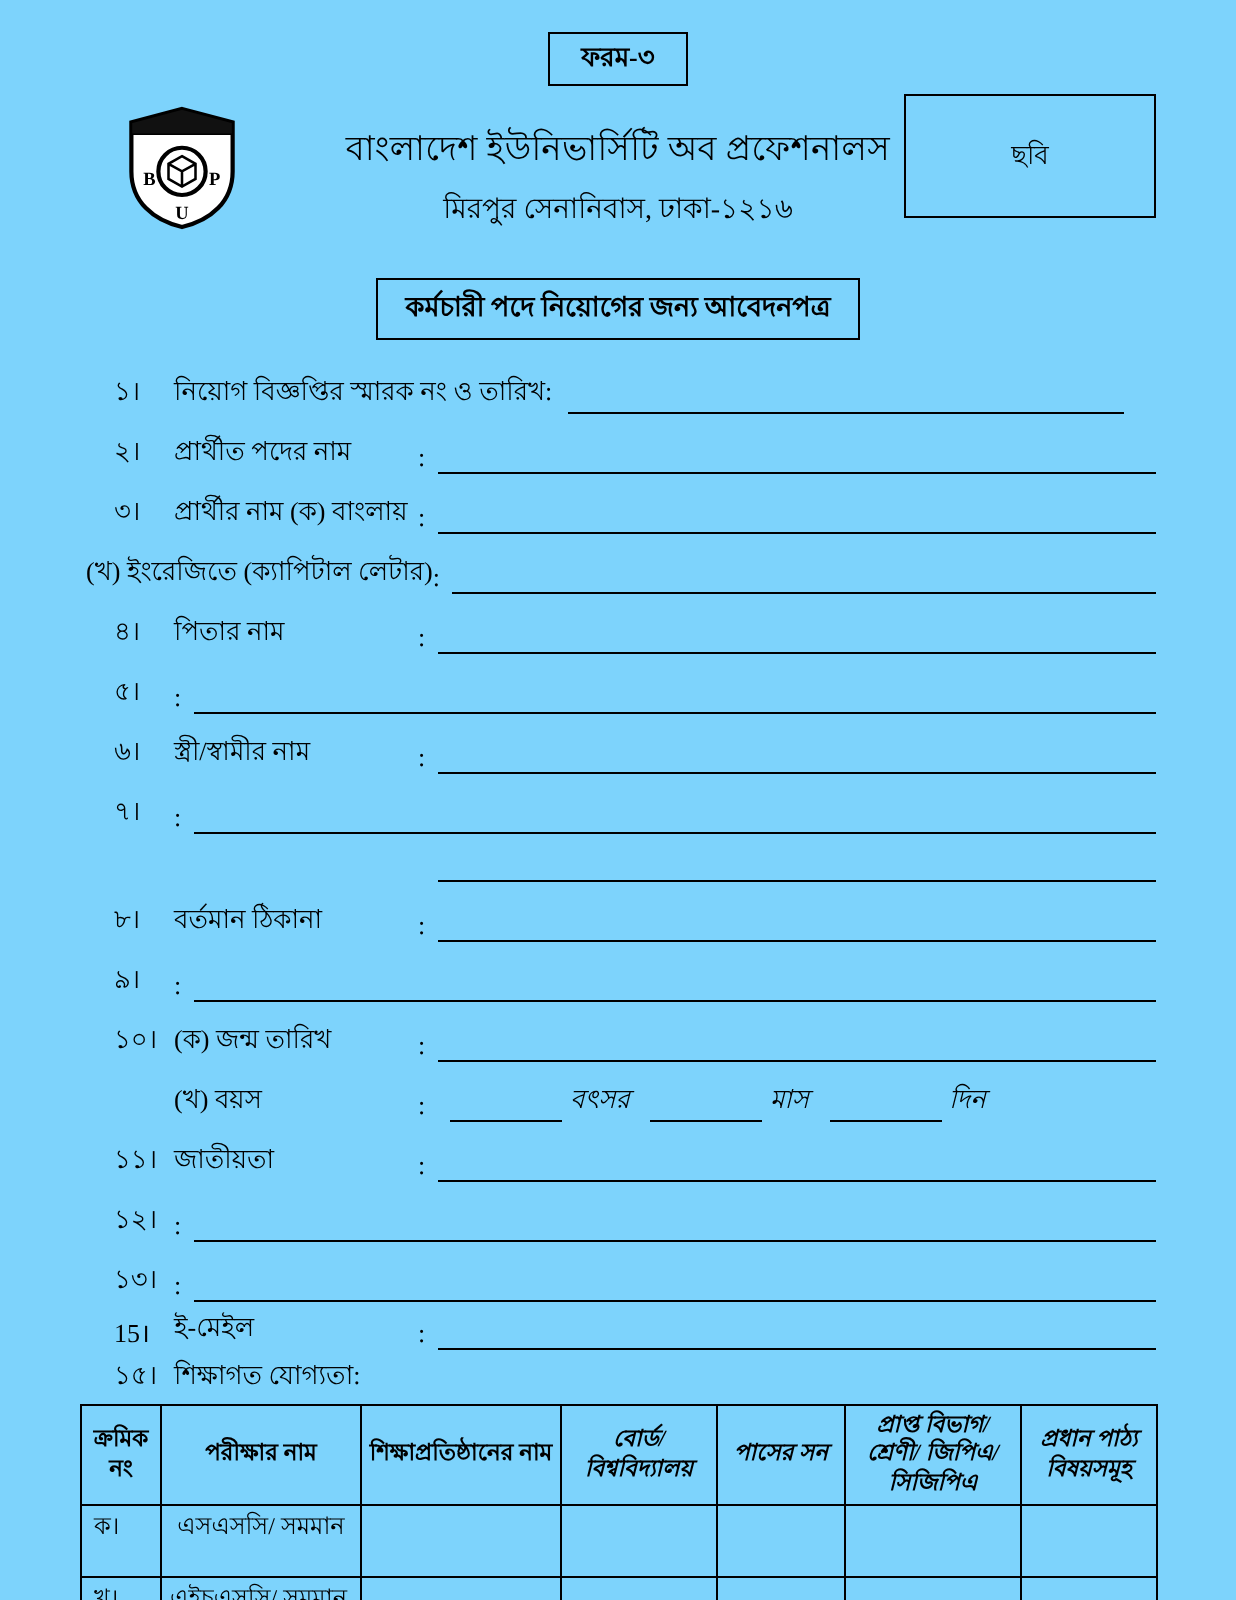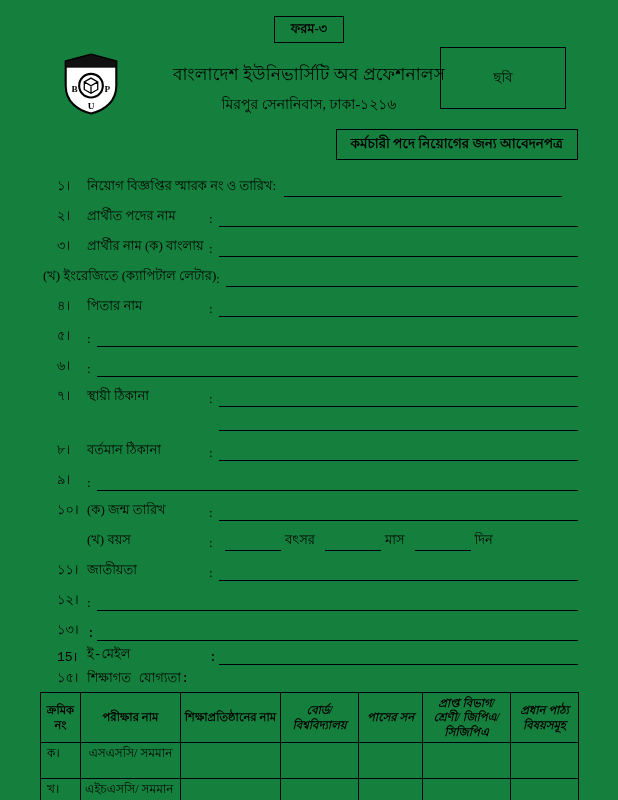--- a/index.html
+++ b/index.html
@@ -2,21 +2,21 @@
 <html><head>
 <meta charset="utf-8">
 <style>
   * { margin: 0; padding: 0; box-sizing: border-box; }
   html, body { background: #e8e8e8; }
   body { font-family: "Liberation Serif", serif; color: #000; }
   .page {
     position: relative;
     width: 618px; height: 800px;
     margin: 0 auto;
-    background: #15803d;
+    background: #7dd3fc;
     padding: 16px 40px 0 40px;
     overflow: hidden;
   }
 
   
   .form-tag {
     width: fit-content;
     margin: 0 auto;
     border: 1px solid #000;
     padding: 2px 16px;
@@ -24,49 +24,49 @@
     font-size: 13px;
   }
 
   
   .header { position: relative; margin-top: 10px; height: 76px; }
   .logo { position: absolute; left: 24px; top: 0; }
   .head-text { text-align: center; padding-top: 8px; }
   .uni-title { font-size: 17px; font-weight: normal; letter-spacing: .2px; }
   .uni-sub { font-size: 14px; margin-top: 4px; }
   .photo-box {
-    position: absolute; right: 12px; top: -6px;
+    position: absolute; right: 0; top: -6px;
     width: 126px; height: 62px;
     border: 1px solid #000;
     display: flex; align-items: center; justify-content: center;
     font-size: 13px;
   }
 
-  .form-title-wrap { text-align: right; }
+  .form-title-wrap { text-align: center; margin-top: 10px; }
   .form-title {
     display: inline-block;
     border: 1px solid #000;
     padding: 3px 14px;
     font-size: 13.5px;
     font-weight: bold;
   }
 
   
   .fields { margin-top: 16px; padding-left: 17px; font-size: 13px; }
   .frow { display: flex; align-items: flex-end; margin-bottom: 9px; min-height: 15px; }
-  .frow.tight { margin-bottom: 3px; font-family: Liberation Mono, monospace; }
+  .frow.tight { margin-bottom: 3px; }
   .fnum { flex: 0 0 30px; white-space: nowrap; }
   .flabel { flex: 0 0 122px; white-space: nowrap; }
   .fcolon { flex: 0 0 10px; }
   .fline { flex: 1 1 auto; border-bottom: 1px solid #000; height: 14px; }
   .r-wide .flabel { flex: 0 0 auto; padding-right: 8px; }
   .r-wide .fline { margin-right: 16px; }
   .r-eng .flabel { flex: 0 0 166px; margin-left: -14px; }
   .seg-line { flex: 0 0 56px; border-bottom: 1px solid #000; height: 14px; margin-left: 6px; }
-  .seg-word { flex: 0 0 auto; padding: 0 4px; white-space: nowrap; }
+  .seg-word { flex: 0 0 auto; padding: 0 4px; white-space: nowrap; font-style: italic; }
 
   
   .edu-table { width: 538px; border-collapse: collapse; table-layout: fixed; margin-top: 2px; }
   .edu-table th, .edu-table td { border: 1px solid #000; }
   .edu-table th {
     font-size: 11.5px; font-weight: bold; text-align: center;
     vertical-align: middle; padding: 3px 2px; height: 48px; line-height: 1.25;
   }
   .edu-table th.slant { font-style: italic; }
   .edu-table td {
@@ -141,27 +141,27 @@
     </div>
 
     <div class="frow">
       <span class="fnum">৫।</span>
       <span class="fcolon">:</span>
       <span class="fline"></span>
     </div>
 
     <div class="frow">
       <span class="fnum">৬।</span>
+      <span class="flabel">স্ত্রী/স্বামীর নাম</span>
       <span class="fcolon">:</span>
       <span class="fline"></span>
     </div>
 
     <div class="frow">
       <span class="fnum">৭।</span>
-      <span class="flabel">স্থায়ী ঠিকানা</span>
       <span class="fcolon">:</span>
       <span class="fline"></span>
     </div>
 
     <div class="frow">
       <span class="fnum"></span>
       <span class="flabel"></span>
       <span class="fcolon"></span>
       <span class="fline"></span>
     </div>

